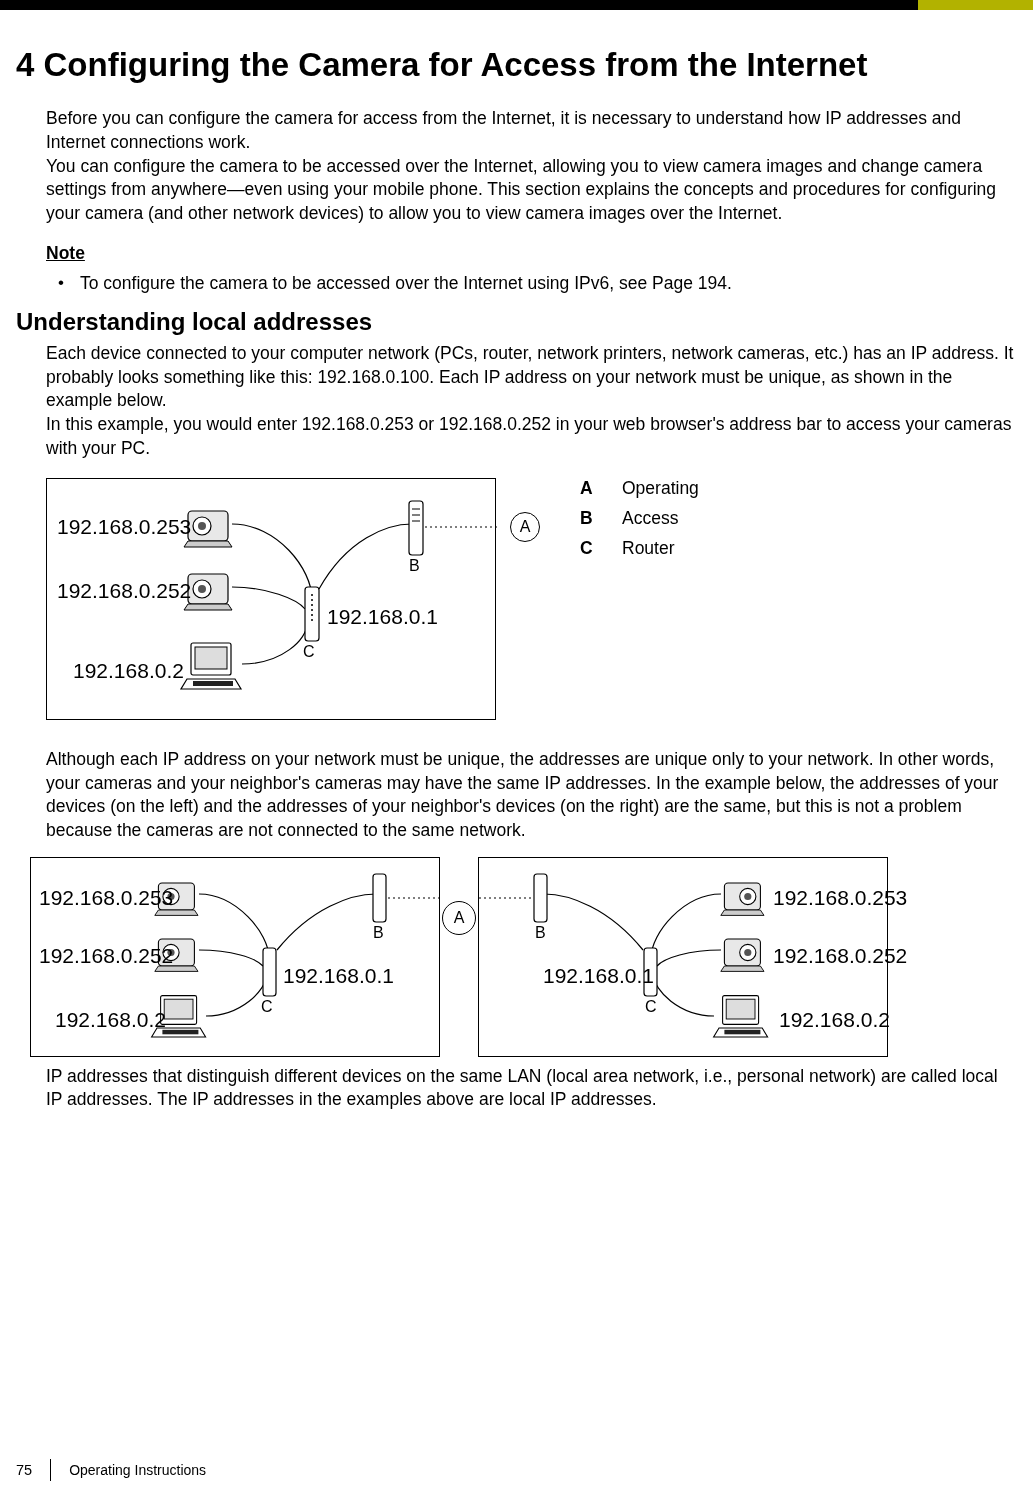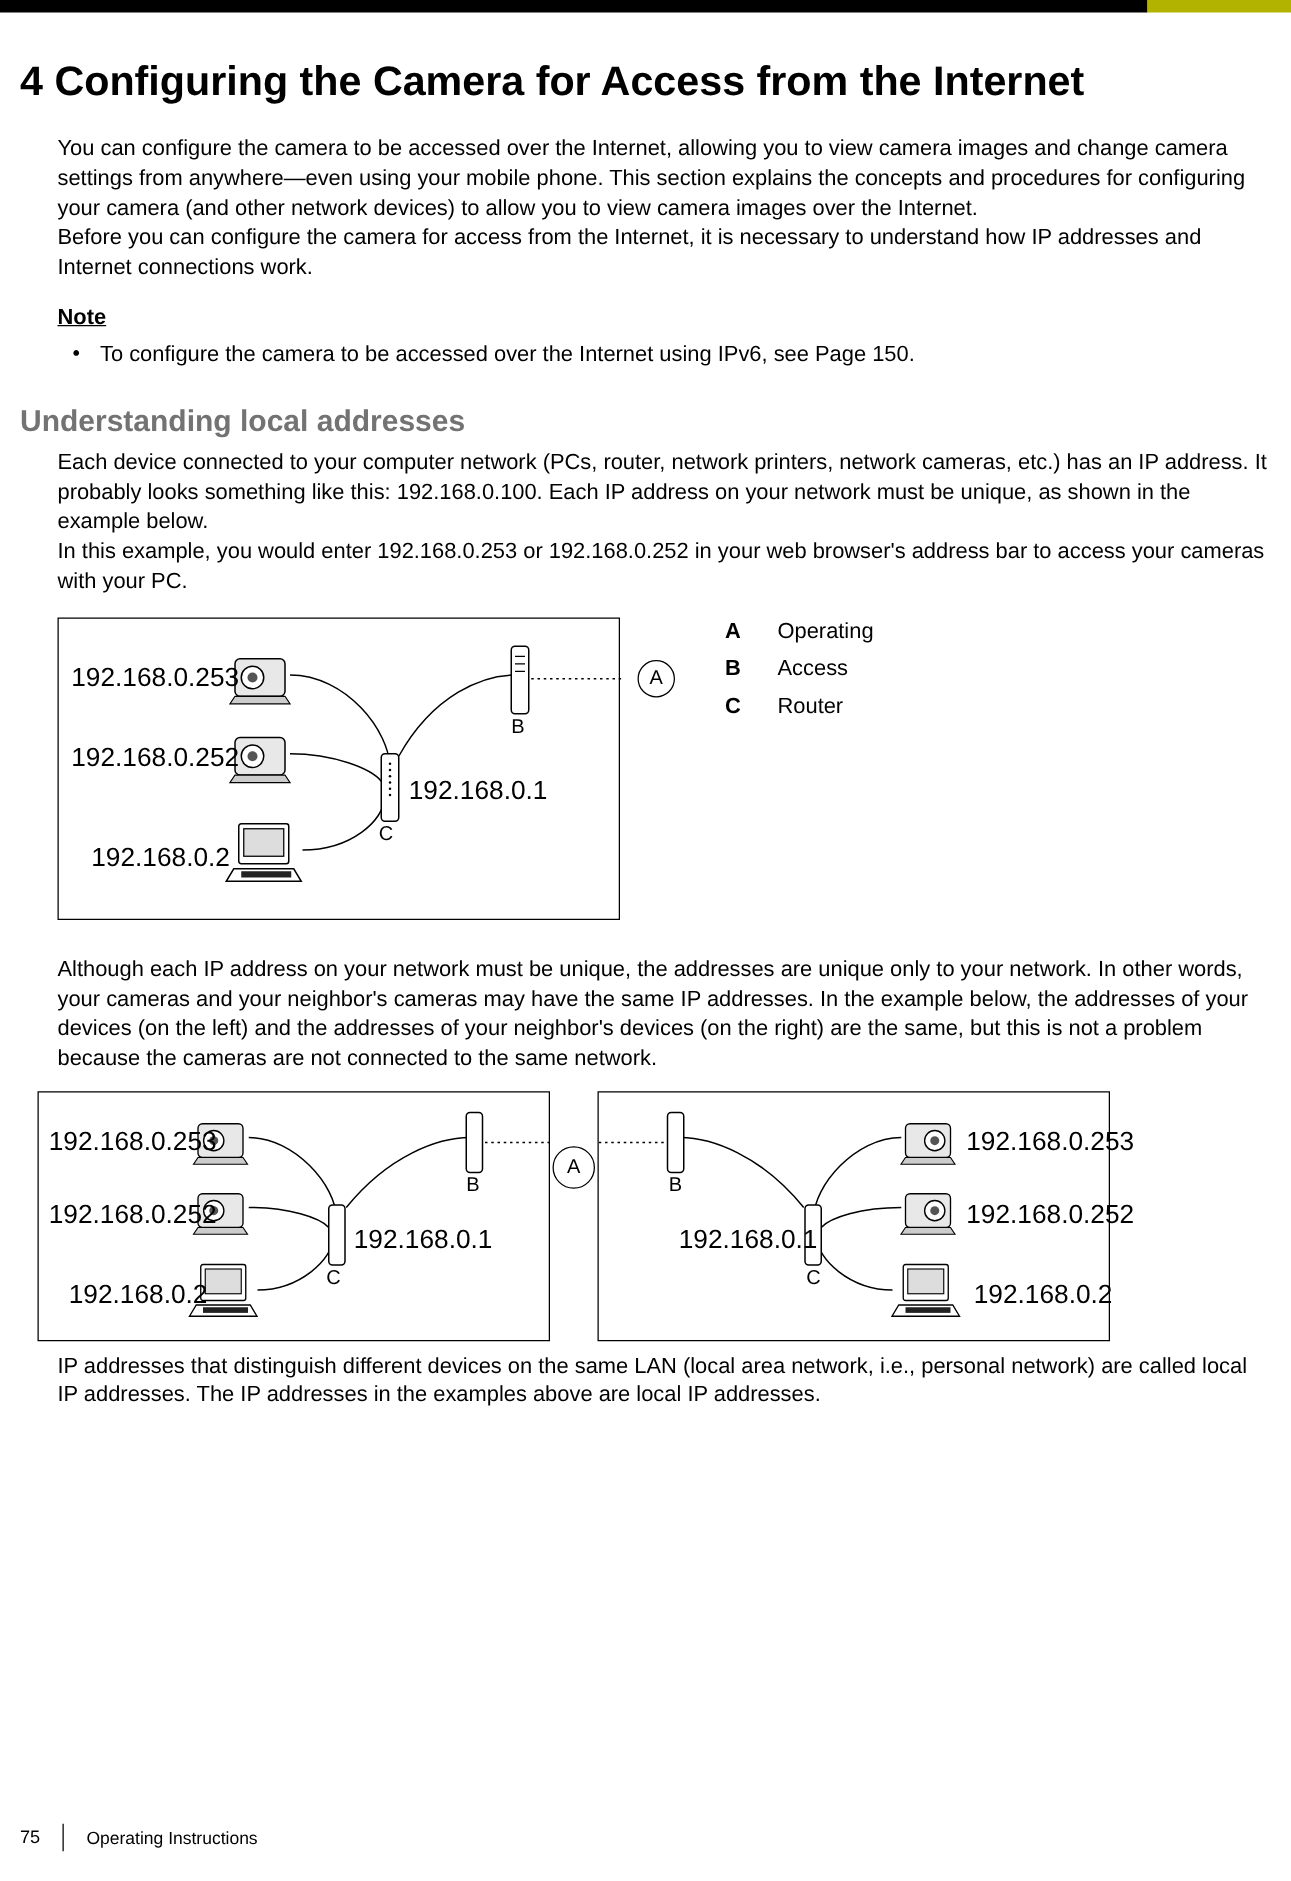--- a/index.html
+++ b/index.html
@@ -10,21 +10,21 @@
   .topbar .olive { background: #b2b200; width: 115px; }
   .page { padding: 28px 16px 0 16px; }
   h1.chapter { font-size: 33px; font-weight: bold; line-height: 1.25; margin-top: 6px; margin-bottom: 22px; }
   .body-indent-1 { margin-left: 30px; }
   p.body { font-size: 17.5px; line-height: 1.35; margin-bottom: 0; }
   p.body + p.body { margin-top: 0; }
   .note-label { font-size: 17.5px; font-weight: bold; text-decoration: underline; margin-top: 18px; margin-bottom: 8px; }
   ul.bullets { list-style: none; padding-left: 34px; }
   ul.bullets li { font-size: 17.5px; line-height: 1.35; position: relative; }
   ul.bullets li::before { content: "•"; position: absolute; left: -22px; top: 0; font-size: 17px; }
-  h2.section { color: #737373; font-size: 24px; font-weight: bold; margin-top: 28px; margin-bottom: 6px; margin-left: 0; }
+  h2.section { color: #000000; font-size: 24px; font-weight: bold; margin-top: 12px; margin-bottom: 6px; margin-left: 0; }
   .diagram-wrap { display: flex; gap: 30px; margin-top: 18px; align-items: flex-start; }
   .diagram-box { border: 1px solid #000; position: relative; font-size: 16px; }
   .d1 { width: 450px; height: 242px; margin-left: 30px; }
   .legend { font-size: 17.5px; line-height: 1.7; }
   .legend-row { display: flex; gap: 24px; }
   .legend-key { font-weight: bold; width: 18px; }
   .ip { position: absolute; font-size: 21px; white-space: nowrap; }
   .lbl { position: absolute; font-size: 16px; font-weight: normal; }
   .node-a { position: absolute; width: 30px; height: 30px; border: 1.5px solid #000; border-radius: 50%; background: #fff; display: flex; align-items: center; justify-content: center; font-size: 16px; }
   svg { position: absolute; top: 0; left: 0; }
@@ -43,26 +43,26 @@
 <div class="topbar">
   <div class="black"></div>
   <div class="olive"></div>
 </div>
 
 <div class="page">
 
   <h1 class="chapter">4   Configuring the Camera for Access from the Internet</h1>
 
   <div class="body-indent-1">
+    <p class="body">Before you can configure the camera for access from the Internet, it is necessary to understand how IP addresses and Internet connections work.</p>
     <p class="body">You can configure the camera to be accessed over the Internet, allowing you to view camera images and change camera settings from anywhere—even using your mobile phone. This section explains the concepts and procedures for configuring your camera (and other network devices) to allow you to view camera images over the Internet.</p>
-    <p class="body">Before you can configure the camera for access from the Internet, it is necessary to understand how IP addresses and Internet connections work.</p>
 
     <div class="note-label">Note</div>
     <ul class="bullets">
-      <li>To configure the camera to be accessed over the Internet using IPv6, see Page 150.</li>
+      <li>To configure the camera to be accessed over the Internet using IPv6, see Page 194.</li>
     </ul>
   </div>
 
   <h2 class="section">Understanding local addresses</h2>
 
   <div class="body-indent-1">
     <p class="body">Each device connected to your computer network (PCs, router, network printers, network cameras, etc.) has an IP address. It probably looks something like this: 192.168.0.100. Each IP address on your network must be unique, as shown in the example below.</p>
     <p class="body">In this example, you would enter 192.168.0.253 or 192.168.0.252 in your web browser's address bar to access your cameras with your PC.</p>
   </div>
 

